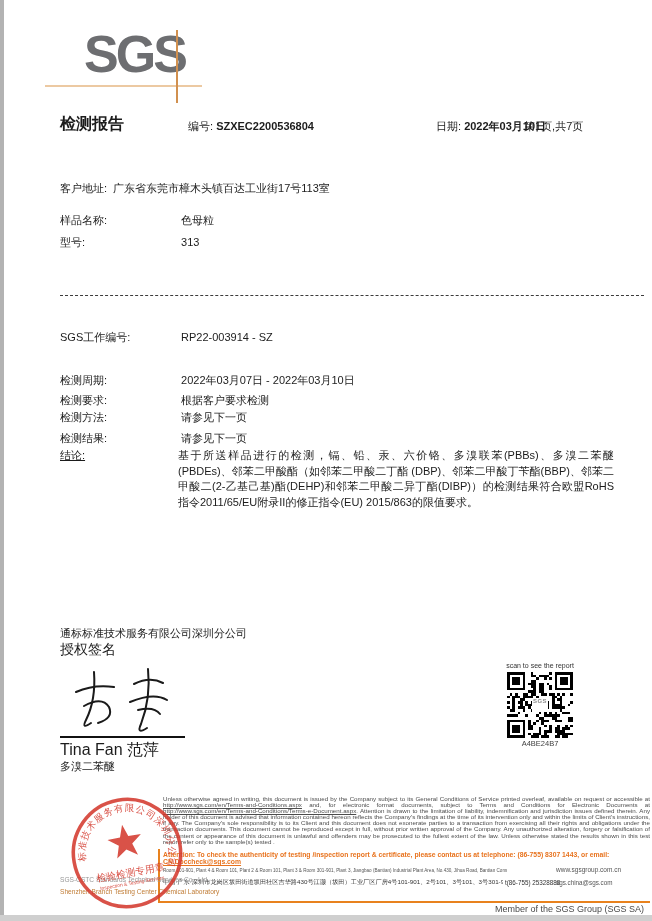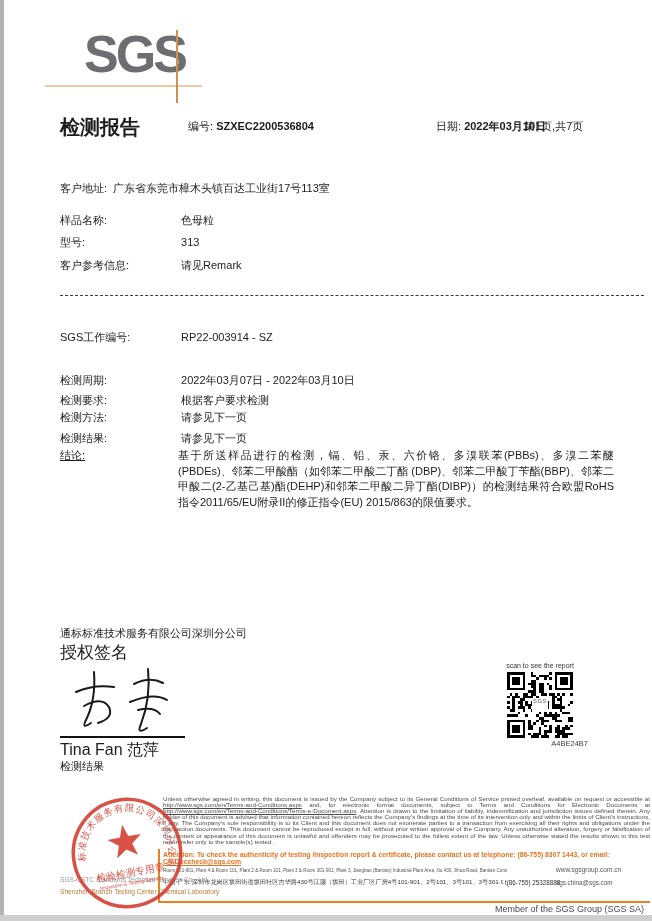--- a/index.html
+++ b/index.html
@@ -6,46 +6,46 @@
   body { background:#ffffff; font-family:"Liberation Sans", sans-serif; color:#1c1c1c; }
   .page { position:relative; width:652px; height:921px; background:#ffffff; overflow:hidden; }
   .edge-left { position:absolute; left:0; top:0; width:4px; height:921px; background:#b3b3b3; }
   .edge-bottom { position:absolute; left:0; top:915px; width:652px; height:6px; background:#cfcfcf; }
 
   
   .logo-text { position:absolute; left:84px; top:26px; font-size:52px; font-weight:800; letter-spacing:-3px; color:#6d6e71; line-height:56px; }
   .logo-underline { position:absolute; left:45px; top:85px; width:157px; height:2px; background:#ecc9a2; }
   .logo-vline { position:absolute; left:176px; top:30px; width:2px; height:73px; background:#d1904f; }
 
-  .report-title { position:absolute; left:60px; top:114px; font-size:20px; font-weight:700; }
+  .report-title { position:absolute; left:60px; top:114px; font-size:16px; font-weight:700; }
   .hdr-no { position:absolute; left:188px; top:119px; font-size:11px; }
   .hdr-date { position:absolute; left:388px; top:119px; font-size:11px;margin-left:48px; }
   .hdr-page { position:absolute; left:524px; top:119px; font-size:11px; }
   .hdr-no b, .hdr-date b { font-weight:700; }
 
   .row { position:absolute; left:60px; right:8px; font-size:11px; white-space:nowrap; }
   .row .lbl { display:inline-block; }
   .lbl-w50 { width:50px; }
   .lbl-w118 { width:118px; }
   .dashed-sep { position:absolute; left:60px; top:295px; width:584px; border-top:1.5px dashed #3c3c3c; }
 
   .concl-lbl { position:absolute; left:60px; top:448px; font-size:11px;text-decoration:underline; }
   .concl-txt { position:absolute; left:178px; top:448px; width:436px; font-size:11px; line-height:15.5px; text-align:justify; }
 
   .sig-company { position:absolute; left:60px; top:626px; font-size:11px; }
-  .sig-auth { position:absolute; left:60px; top:641px; font-size:17px; }
+  .sig-auth { position:absolute; left:60px; top:641px; font-size:14px; }
   .sig-svg { position:absolute; left:68px; top:662px; }
   .sig-line { position:absolute; left:60px; top:736px; width:125px; height:2px; background:#111; }
   .sig-name { position:absolute; left:60px; top:740px; font-size:16px; }
   .sig-role { position:absolute; left:60px; top:759px; font-size:11px; }
 
   .qr-caption { position:absolute; left:492px; top:662px; width:96px; text-align:center; font-size:7px; color:#333; }
   .qr-box { position:absolute; left:507px; top:672px; width:66px; height:66px; }
   .qr-label { position:absolute; left:507px; top:698px; width:66px; text-align:center; font-size:6px; color:#8a8a8a; letter-spacing:0.5px; font-weight:700; pointer-events:none; }
-  .qr-code-text { position:absolute; left:492px; top:739px; width:96px; text-align:right; font-size:7.5px; color:#3f3f3f; }
+  .qr-code-text { position:absolute; left:492px; top:739px; width:96px; text-align:center; font-size:7.5px; color:#3f3f3f; }
 
   
   .ftr-disclaimer { position:absolute; left:163px; top:796px; width:487px; font-size:6.2px; line-height:6.1px; color:#4c4c4c; text-align:justify; }
   .ftr-disclaimer .u { text-decoration:underline; }
   .ftr-attention { position:absolute; left:163px; top:851px; width:487px; font-size:6.8px; line-height:7.3px; color:#e8731e; font-weight:700; }
   .ftr-attention .u { text-decoration:underline; }
   .ftr-addr-en { position:absolute; left:163px; top:868px; width:344px; font-size:4.6px; color:#555; white-space:nowrap; overflow:hidden; }
   .ftr-website { position:absolute; left:556px; top:866px; font-size:6.5px; color:#555; }
   .ftr-addr-cn { position:absolute; left:163px; top:878px; width:340px; font-size:6.2px; color:#333; white-space:nowrap; overflow:hidden; }
   .ftr-phone { position:absolute; left:505px; top:879px; font-size:6.3px; color:#333; }
@@ -77,24 +77,20 @@
     <span>广东省东莞市樟木头镇百达工业街17号113室</span>
   </div>
   <div class="row" style="top:213px">
     <span class="lbl lbl-w118">样品名称:</span>
     <span>色母粒</span>
   </div>
   <div class="row" style="top:235px">
     <span class="lbl lbl-w118">型号:</span>
     <span>313</span>
   </div>
-  <div class="row" style="top:258px">
-    <span class="lbl lbl-w118">客户参考信息:</span>
-    <span>请见Remark</span>
-  </div>
 
   <div class="dashed-sep"></div>
 
   <div class="row" style="top:330px">
     <span class="lbl lbl-w118">SGS工作编号:</span>
     <span>RP22-003914 - SZ</span>
   </div>
   <div class="row" style="top:373px">
     <span class="lbl lbl-w118">检测周期:</span>
     <span>2022年03月07日 - 2022年03月10日</span>
@@ -123,21 +119,21 @@
       <path d="M26 10 Q28 38 18 58 Q13 68 23 61"></path>
       <path d="M16 44 Q34 34 41 45 Q46 56 30 61"></path>
       <path d="M66 22 Q82 14 95 21"></path>
       <path d="M80 7 Q83 36 73 62 Q68 73 79 66"></path>
       <path d="M62 40 Q86 30 99 38"></path>
       <path d="M70 48 Q86 44 92 52"></path>
     </g>
   </svg>
   <div class="sig-line"></div>
   <div class="sig-name">Tina Fan 范萍</div>
-  <div class="sig-role">检测结果</div>
+  <div class="sig-role">多溴二苯醚</div>
 
   <div class="qr-caption">scan to see the report</div>
   <svg class="qr-box" viewBox="0 0 25 25" shape-rendering="crispEdges">
     <rect x="0" y="0" width="25" height="25" fill="#ffffff"></rect>
     <g fill="#000000">
       <rect x="0" y="0" width="7" height="7"></rect>
         <rect x="18" y="0" width="7" height="7"></rect>
         <rect x="0" y="18" width="7" height="7"></rect>
     </g>
     <g fill="#ffffff">

